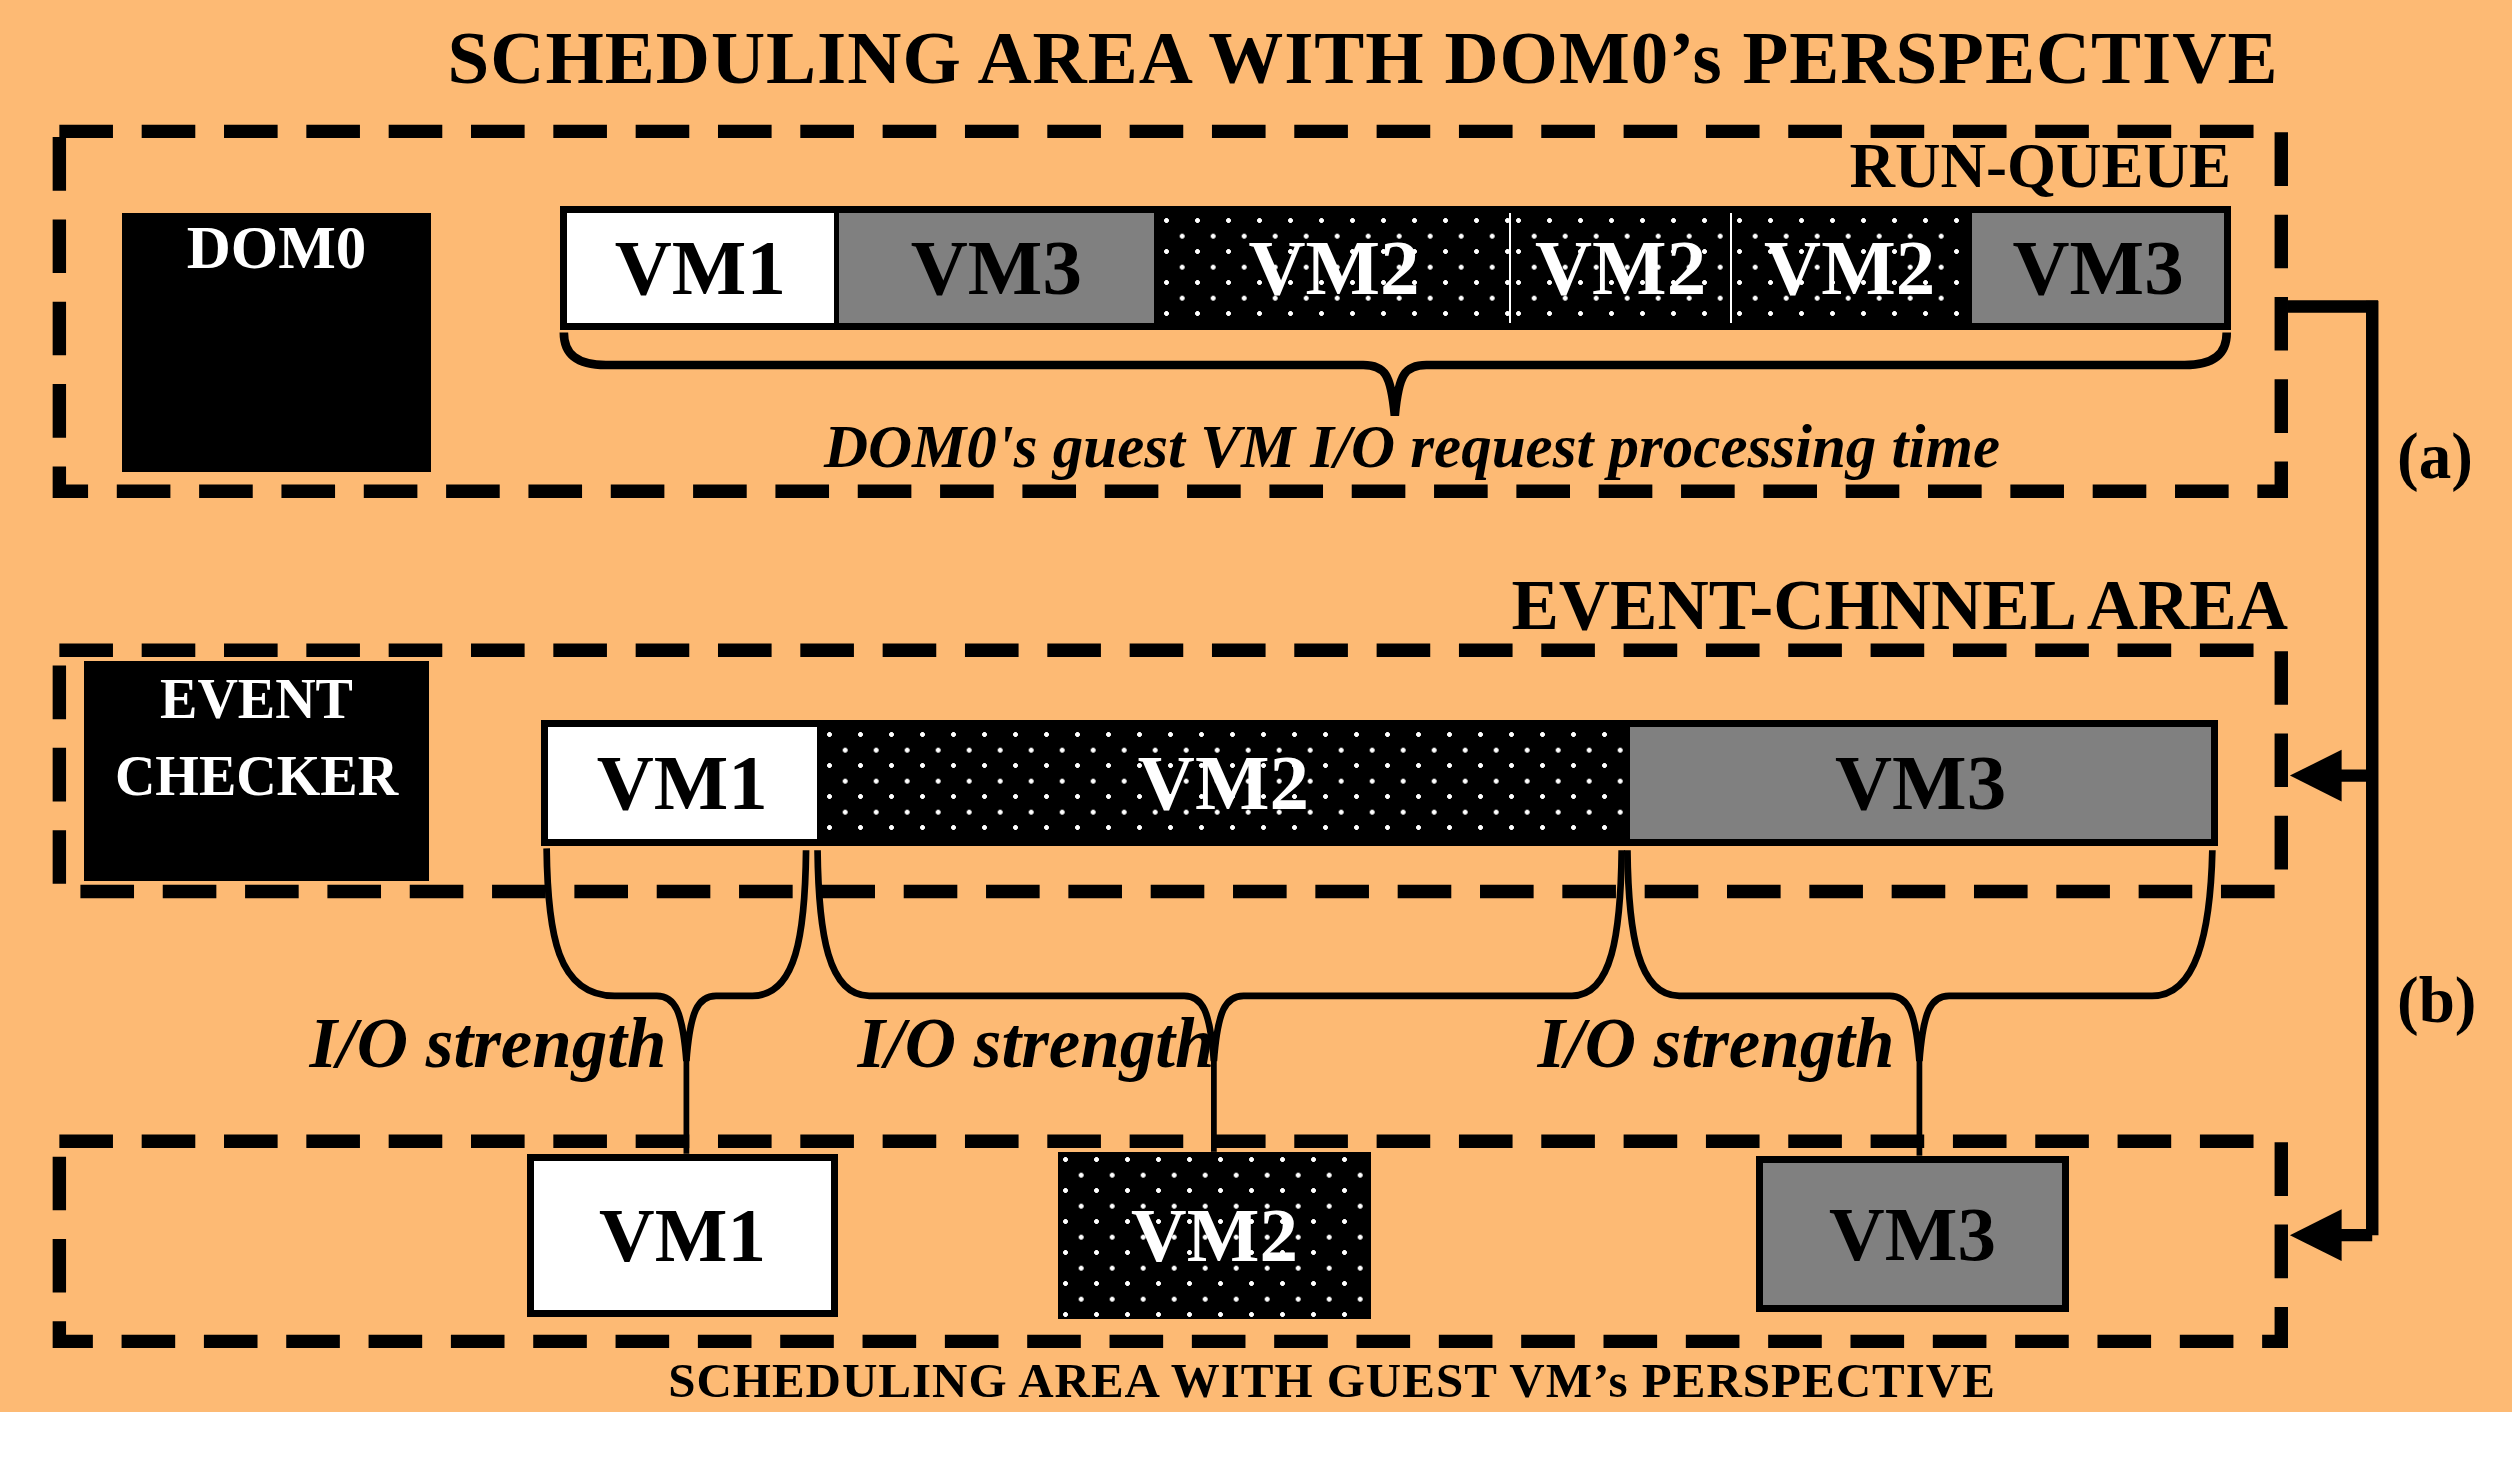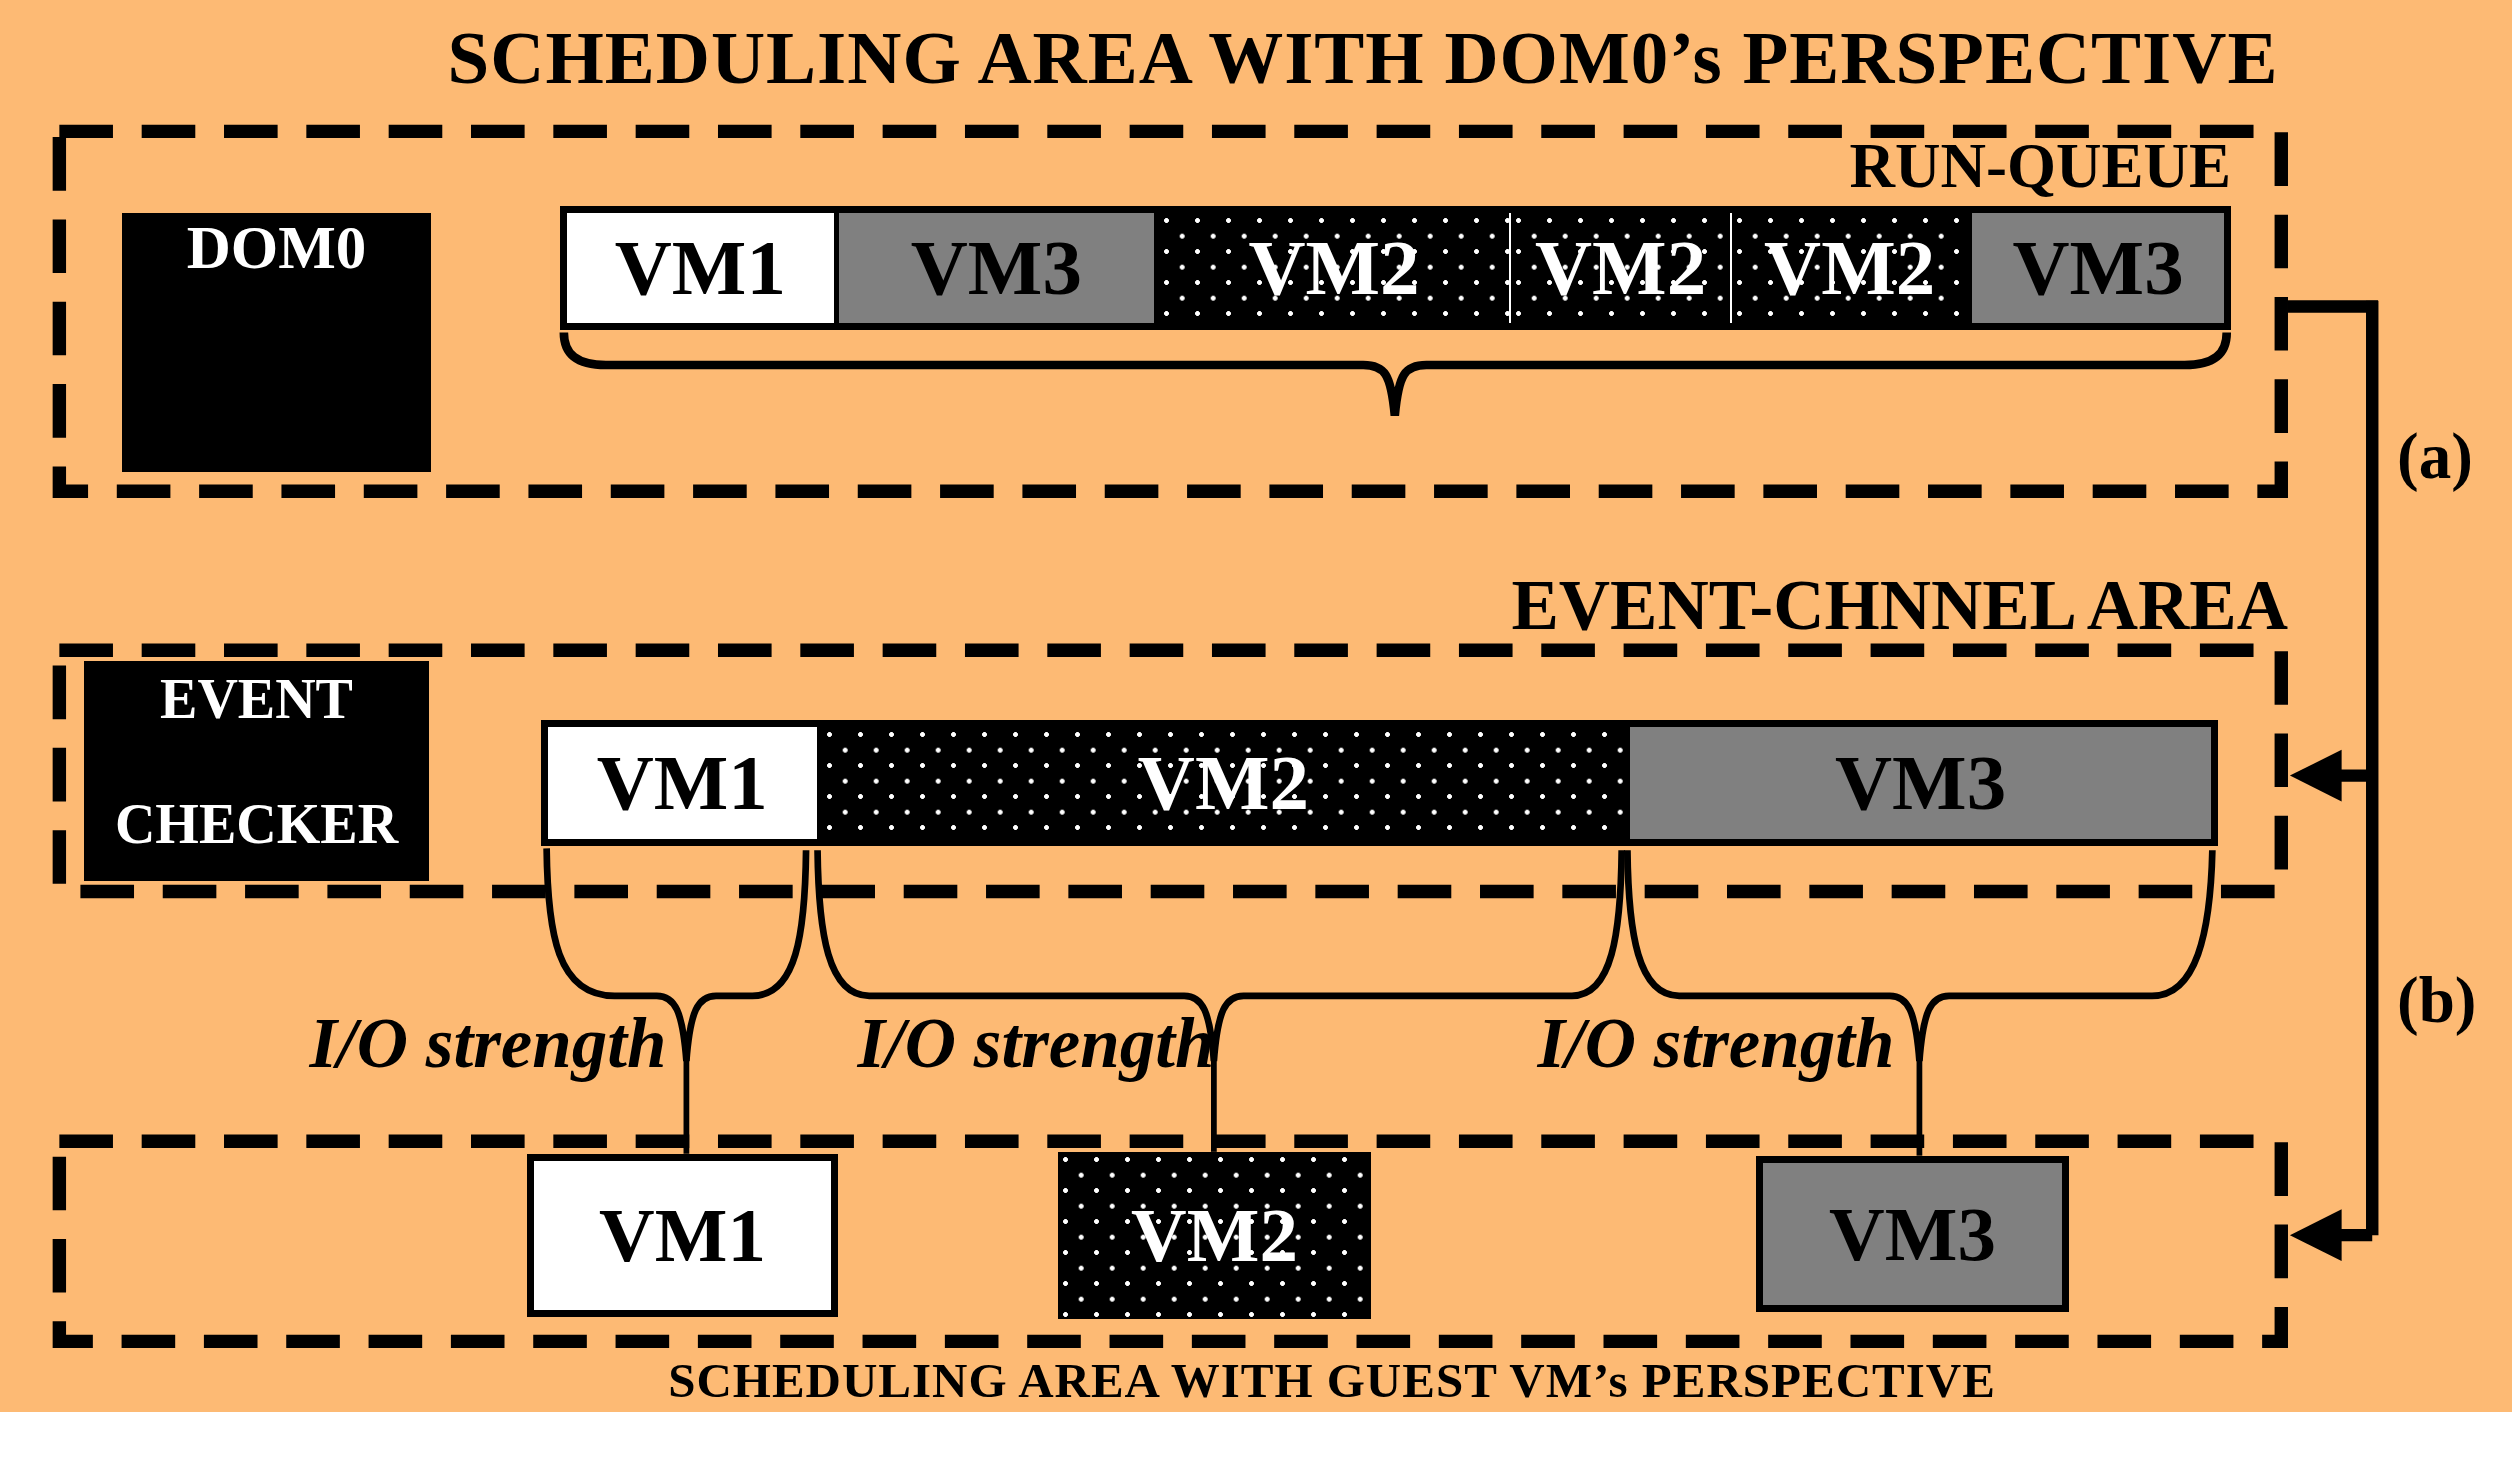--- a/index.html
+++ b/index.html
@@ -13,21 +13,21 @@
   
   .h-top   {left:1363px;top:15.3px;  font-size:75px;letter-spacing:1px;}
   .h-runq  {right:281px;top:130px; font-size:63px;margin-left:20px;}
   .h-event {right:224px;top:565px; font-size:71px;}
   .h-bottom{left:1332px;top:1352px;font-size:49px;letter-spacing:1px;}
   
   .blackbox{position:absolute;background:var(--black,#000);color:#fff;
     display:flex;flex-direction:column;align-items:center;justify-content:flex-start;
     text-align:center;}
   #dom0-box   {left:122px;top:213px; width:309px;height:259px;font-size:61px;}
-  #checker-box{left:84px; top:661px; width:345px;height:220px;font-size:56px;line-height:1.38;gap:48px;}
+  #checker-box{left:84px; top:661px; width:345px;height:220px;font-size:56px;line-height:1.38;}
   #isacs-box  {left:105px;top:1158px;width:303px;height:170px;font-size:59px;}
   
   .bar{position:absolute;display:flex;border:7.7px solid #000;box-sizing:border-box;background:#fff;}
   #runqueue-bar{left:560px;top:206px;width:1671px;height:124px;}
   #event-bar   {left:541px;top:720px;width:1677px;height:126px;}
   .seg{display:flex;align-items:center;justify-content:center;box-sizing:border-box;
        font-size:79px;overflow:hidden;}
   .seg+.seg{border-left:5.7px solid #000;}
   .seg.dotted+.seg.dotted{border-left:2.9px solid #fff;}
   .fill-white{background:var(--white,#fff);color:#000;text-align:center;}
@@ -99,20 +99,21 @@
 
   <div class="bar" id="runqueue-bar">
     <div class="seg fill-white" style="width:269px">VM1</div>
     <div class="seg fill-gray" style="width:323px">VM3</div>
     <div class="seg fill-dotted dotted" style="width:358px">VM2</div>
     <div class="seg fill-dotted dotted" style="width:223px">VM2</div>
     <div class="seg fill-dotted dotted" style="width:239px">VM2</div>
     <div class="seg fill-gray" style="width:259px">VM3</div>
   </div>
 
+  <div class="abs nowrap ctr caption">DOM0's guest VM I/O request processing time</div>
 
   <div class="abs nowrap h-event">EVENT-CHNNEL AREA</div>
 
   <div class="blackbox" id="checker-box">
     <span>EVENT</span>
     <span>CHECKER</span>
   </div>
 
   <div class="bar" id="event-bar">
     <div class="seg fill-white" style="width:271px">VM1</div>

